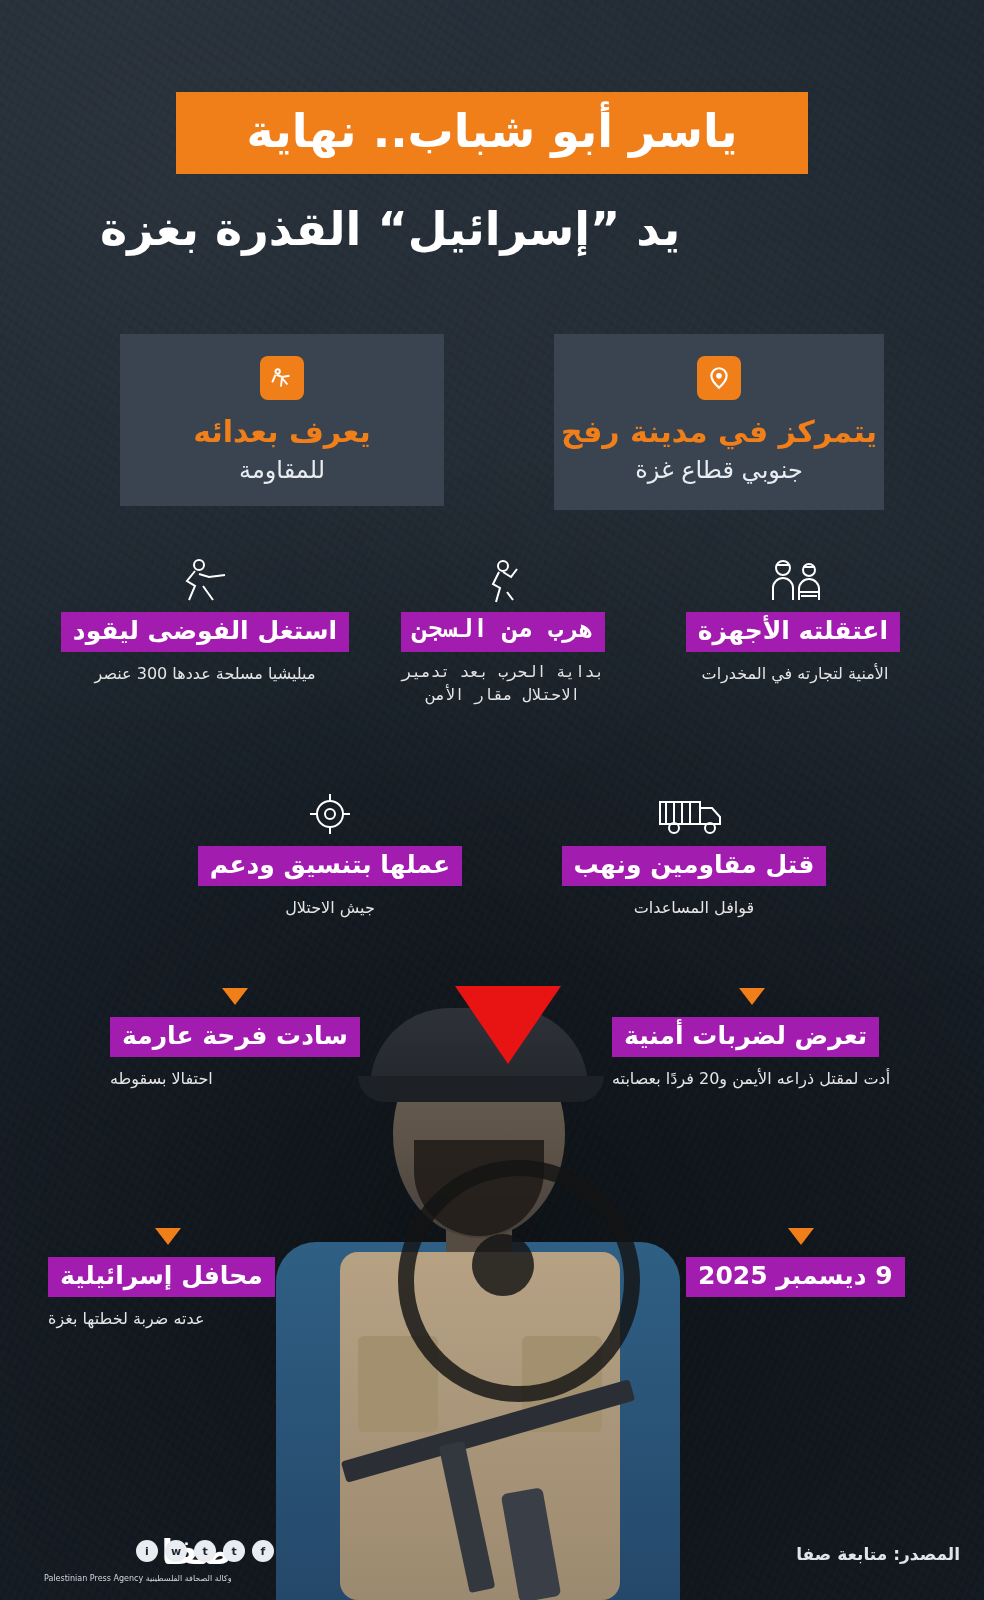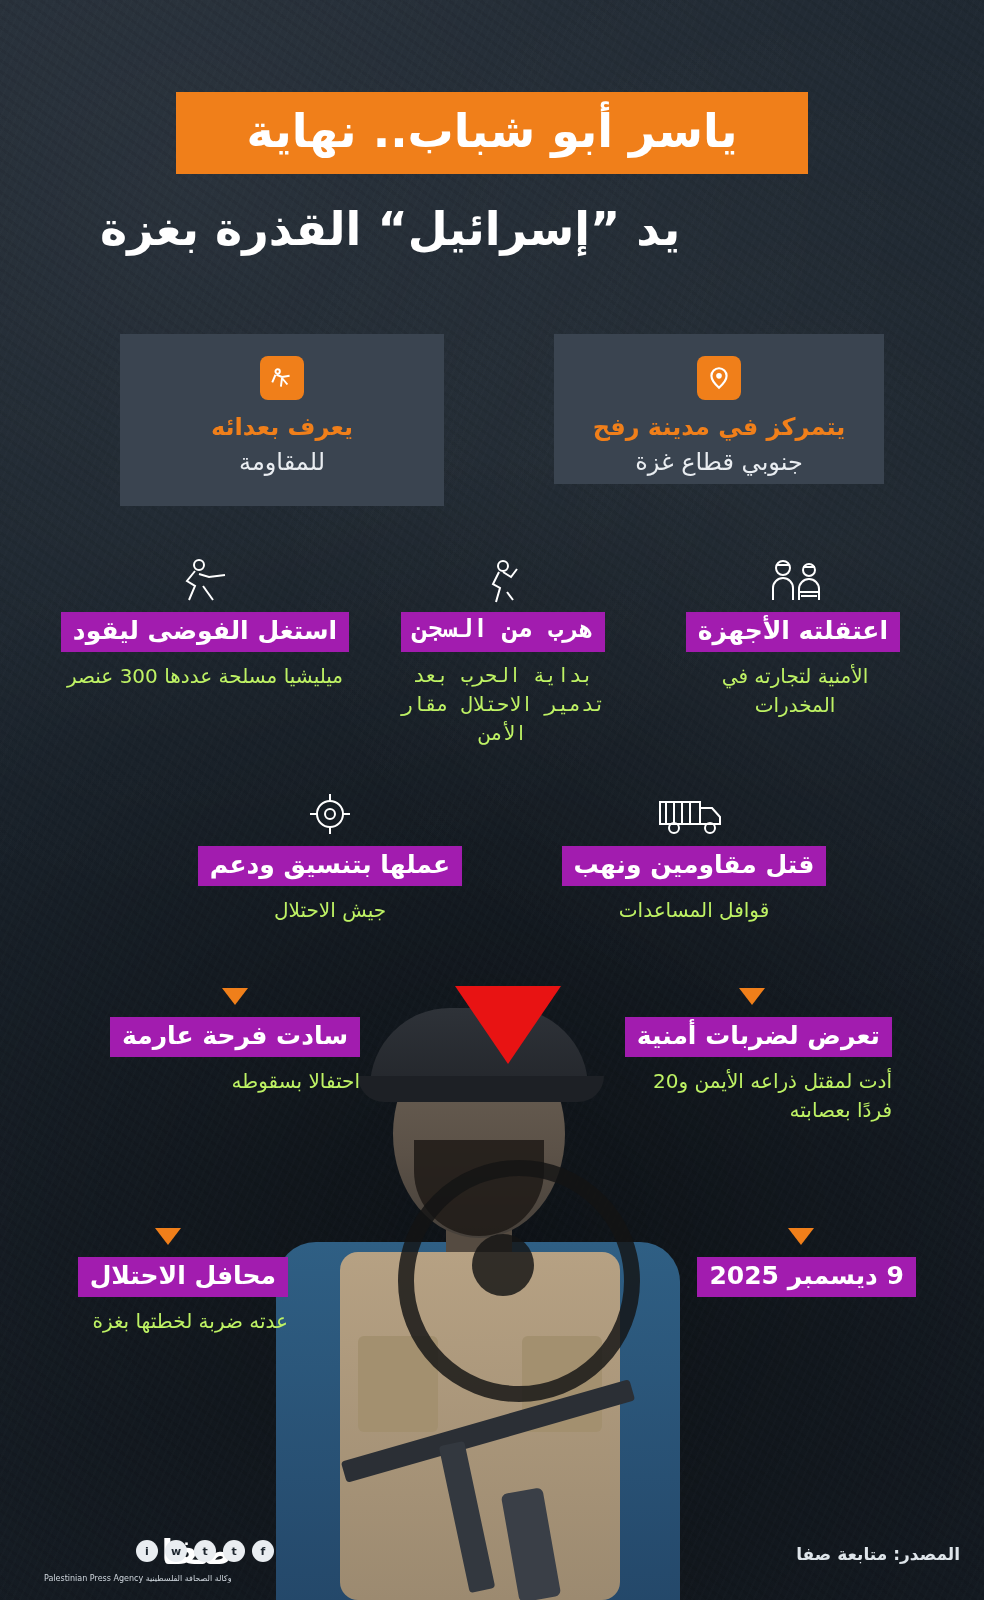--- a/index.html
+++ b/index.html
@@ -39,49 +39,49 @@
   .title2{
     position:absolute;top:202px;left:100px;width:784px;
     color:#fff;font-size:46px;font-weight:bold;text-align:left;
   }
 
   
   .card{
     position:absolute;background:#3a4450;box-sizing:border-box;
     text-align:center;padding-top:22px;
   }
-  .card .hl{color:#f07f1a;font-size:24px;font-weight:bold;line-height:1.3;}
+  .card .hl{color:#f07f1a;font-size:30px;font-weight:bold;line-height:1.3;}
   .card .sub{color:#e9edf1;font-size:24px;line-height:1.35;margin-top:3px;}
 
-  .card-a{top:334px;left:554px;width:330px;height:150px;}
+  .card-a{top:334px;left:554px;width:330px;height:176px;}
   .card-b{top:334px;left:120px;width:324px;height:172px;}
 
   .icon-box{
     width:44px;height:44px;background:#f07f1a;border-radius:8px;
     display:flex;align-items:center;justify-content:center;margin:0 auto 12px;
   }
   .icon-box svg{display:block;}
 
   
   .fact{position:absolute;text-align:center;}
   .fact .glyph{height:56px;display:flex;align-items:flex-end;justify-content:center;margin-bottom:8px;}
   .tag{
     display:inline-block;background:#a21caf;color:#fff;font-weight:bold;
     font-size:25px;padding:6px 12px 9px;line-height:1;white-space:nowrap;
   }
-  .desc{color:#bef264;font-size:20px;line-height:1.45;margin-top:10px;}
+  .desc{color:#e5e5e5;font-size:16px;line-height:1.45;margin-top:10px;}
 
   .f1{top:548px;left:690px;width:210px;}
   .f2{top:548px;left:378px;width:250px;font-family:Liberation Mono, monospace;}
   .f3{top:548px;left:60px;width:290px;}
   .f4{top:782px;left:560px;width:268px;}
   .f5{top:782px;left:196px;width:268px;}
 
   
-  .ablock{position:absolute;text-align:right;}
+  .ablock{position:absolute;text-align:left;}
   .arrow{
     width:0;height:0;border-left:13px solid transparent;border-right:13px solid transparent;
     border-top:17px solid #f07f1a;margin:0 auto 12px;
   }
   .b1{top:988px;left:612px;width:280px;}
   .b2{top:988px;left:110px;width:250px;}
   .b3{top:1228px;left:686px;width:230px;}
   .b4{top:1228px;left:48px;width:240px;}
 
   
@@ -286,21 +286,21 @@
     <div class="desc">احتفالا بسقوطه</div>
   </div>
 
   <div class="ablock b3">
     <div class="arrow"></div>
     <div class="tag">9 ديسمبر 2025</div>
   </div>
 
   <div class="ablock b4">
     <div class="arrow"></div>
-    <div class="tag">محافل الاحتلال</div>
+    <div class="tag">محافل إسرائيلية</div>
     <div class="desc">عدته ضربة لخطتها بغزة</div>
   </div>
 
   <div class="logo">
     <div class="mark">صفا</div>
     <div class="sub">وكالة الصحافة الفلسطينية
 Palestinian Press Agency</div>
   </div>
   <div class="socials">
     <span>f</span>

